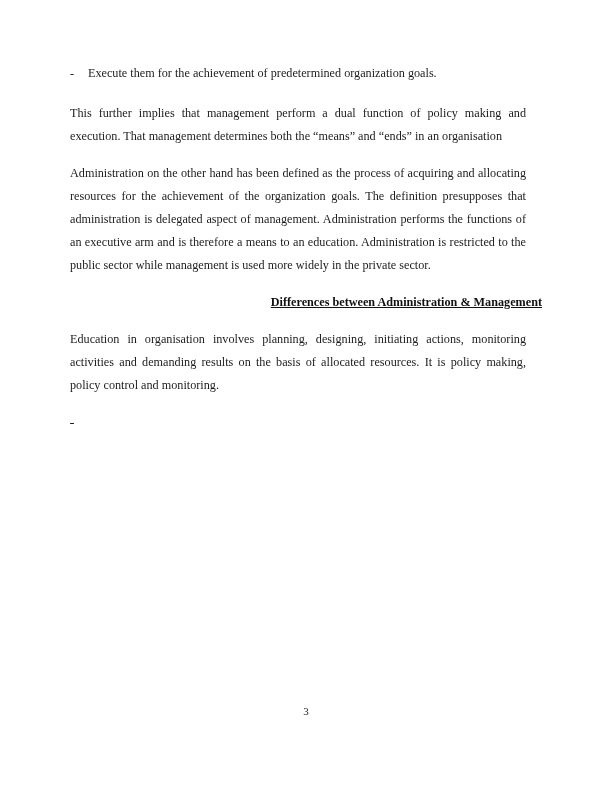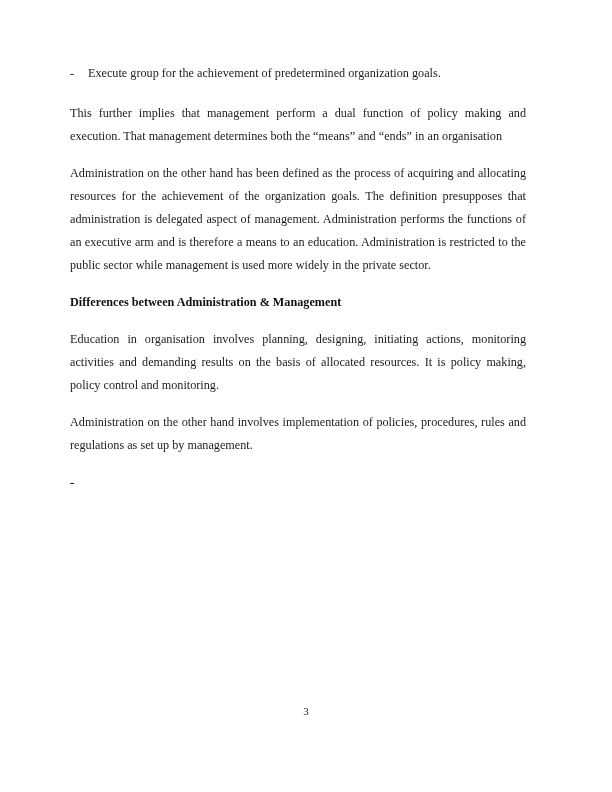--- a/index.html
+++ b/index.html
@@ -28,22 +28,23 @@
     line-height: 23px;
     text-align: justify;
     text-justify: inter-word;
     color: #1c1c1c;
   }
   .heading {
     margin: 0 0 14px 0;
     font-size: 12.2px;
     line-height: 23px;
     font-weight: bold;
-    text-align: left;
+    text-align: right;
     color: #111111;
+    text-decoration: underline;
   }
   .bullet {
     position: relative;
     margin: 0 0 14px 0;
     padding-left: 18px;
     font-size: 12.2px;
     line-height: 23px;
     text-align: justify;
     text-justify: inter-word;
     color: #1c1c1c;
@@ -69,34 +70,33 @@
 </style>
 </head>
 <body>
 
 <div class="page">
 
   <div class="content">
 
     <div class="bullet">
       <span class="marker">-</span>
-      <span>Execute group for the achievement of predetermined organization goals.</span>
+      <span>Execute them for the achievement of predetermined organization goals.</span>
     </div>
 
     <div class="spacer-sm"></div>
 
     <p class="para">This further implies that management perform a dual function of policy making and execution. That management determines both the “means” and “ends” in an organisation</p>
 
     <p class="para">Administration on the other hand has been defined as the process of acquiring and allocating resources for the achievement of the organization goals. The definition presupposes that administration is delegated aspect of management. Administration performs the functions of an executive arm and is therefore a means to an education. Administration is restricted to the public sector while management is used more widely in the private sector.</p>
 
     <p class="heading">Differences between Administration &amp; Management</p>
 
     <p class="para">Education in organisation involves planning, designing, initiating actions, monitoring activities and demanding results on the basis of allocated resources. It is policy making, policy control and monitoring.</p>
 
-    <p class="para">Administration on the other hand involves implementation of policies, procedures, rules and regulations as set up by management.</p>
 
 
 
     <div class="bullet">
       <span class="marker">-</span>
     </div>
 
     <div class="bullet">
       <span class="marker">-</span>
     </div>

